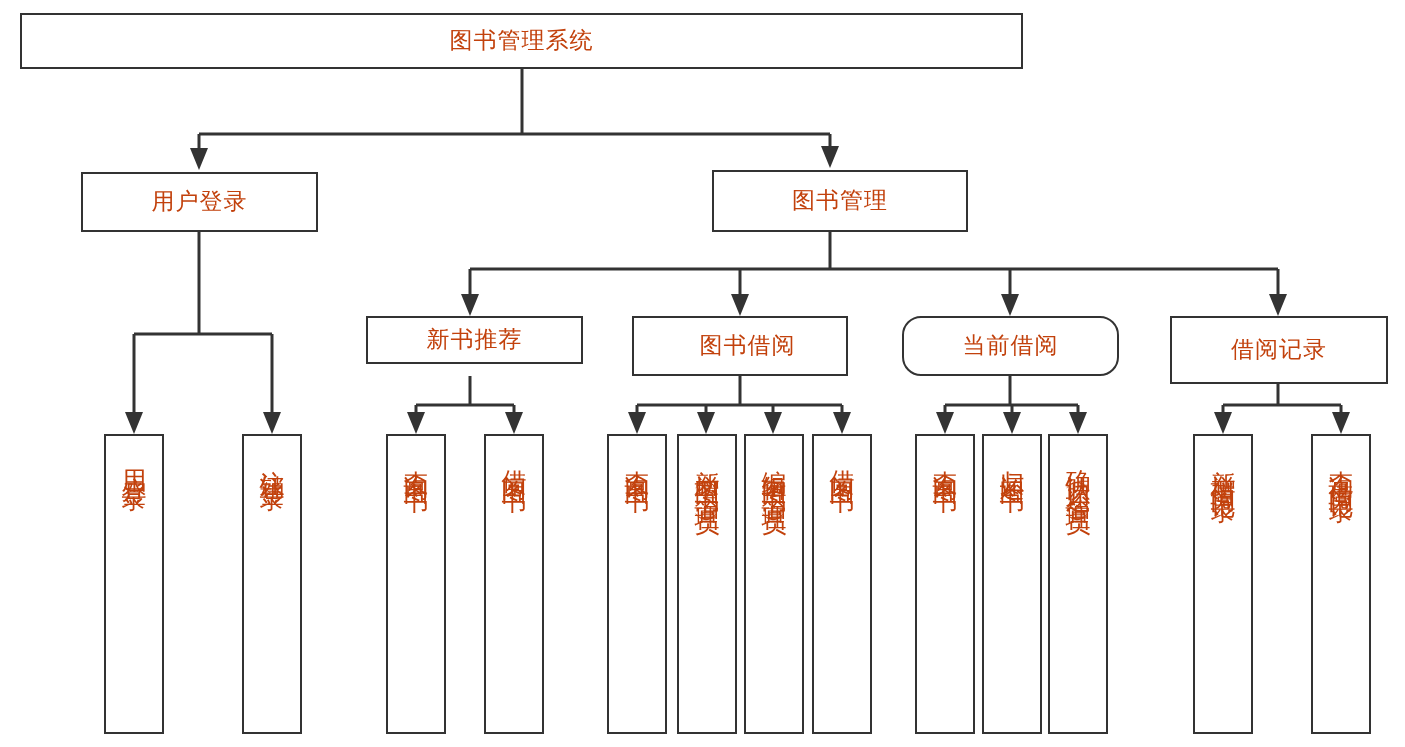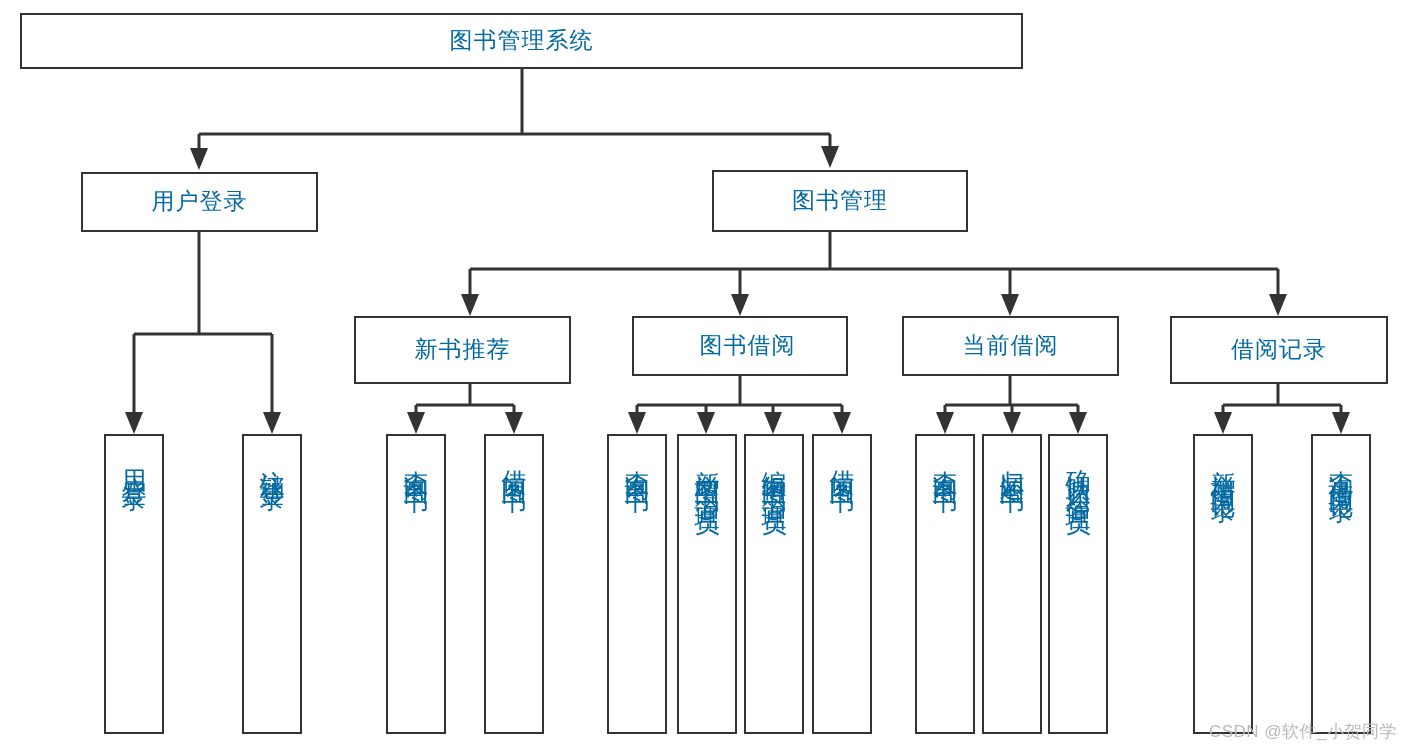--- a/index.html
+++ b/index.html
@@ -32,21 +32,21 @@
     position: absolute;
     box-sizing: border-box;
     background: #ffffff;
     border: 2px solid #333333;
     display: flex;
     align-items: center;
     justify-content: center;
     overflow: hidden;
   }
   .node .label {
-    color: #0369a1;
+    color: #c2410c;
     text-align: center;
     line-height: 1.28;
     white-space: pre-line;
   }
   .node.horizontal .label {
     font-size: 23px;
     letter-spacing: 1px;
   }
   .node.root .label {
     font-size: 23px;
@@ -141,27 +141,27 @@
   <div id="nodes-layer">
       <div class="node horizontal root" style="left: 20px; top: 13px; width: 1003px; height: 56px;">
         <span class="label">图书管理系统</span>
       </div>
       <div class="node horizontal" style="left: 81px; top: 172px; width: 237px; height: 60px;">
         <span class="label">用户登录</span>
       </div>
       <div class="node horizontal" style="left: 712px; top: 170px; width: 256px; height: 62px;">
         <span class="label">图书管理</span>
       </div>
-      <div class="node horizontal" style="left: 354px; top: 316px; width: 217px; height: 68px;">
+      <div class="node horizontal" style="left: 366px; top: 316px; width: 217px; height: 48px;">
         <span class="label">新书推荐</span>
       </div>
       <div class="node horizontal" style="left: 632px; top: 316px; width: 216px; height: 60px; padding-left: 15px;">
         <span class="label">图书借阅</span>
       </div>
-      <div class="node horizontal" style="left: 902px; top: 316px; width: 217px; height: 60px;">
+      <div class="node horizontal" style="left: 902px; top: 316px; width: 217px; height: 60px; border-radius: 19px;">
         <span class="label">当前借阅</span>
       </div>
       <div class="node horizontal" style="left: 1170px; top: 316px; width: 218px; height: 68px;">
         <span class="label">借阅记录</span>
       </div>
       <div class="node vertical" style="left: 104px; top: 434px; width: 60px; height: 300px;">
         <span class="label">用户登录</span>
       </div>
       <div class="node vertical" style="left: 242px; top: 434px; width: 60px; height: 300px;">
         <span class="label">注销登录</span>
@@ -194,14 +194,13 @@
         <span class="label">确认归还（管理员）</span>
       </div>
       <div class="node vertical" style="left: 1193px; top: 434px; width: 60px; height: 300px;">
         <span class="label">新增借阅记录</span>
       </div>
       <div class="node vertical" style="left: 1311px; top: 434px; width: 60px; height: 300px;">
         <span class="label">查询借阅记录</span>
       </div>
     </div>
 
-  <div class="watermark">CSDN @软件_小贺同学</div>
 </div>
 
 </body></html>

